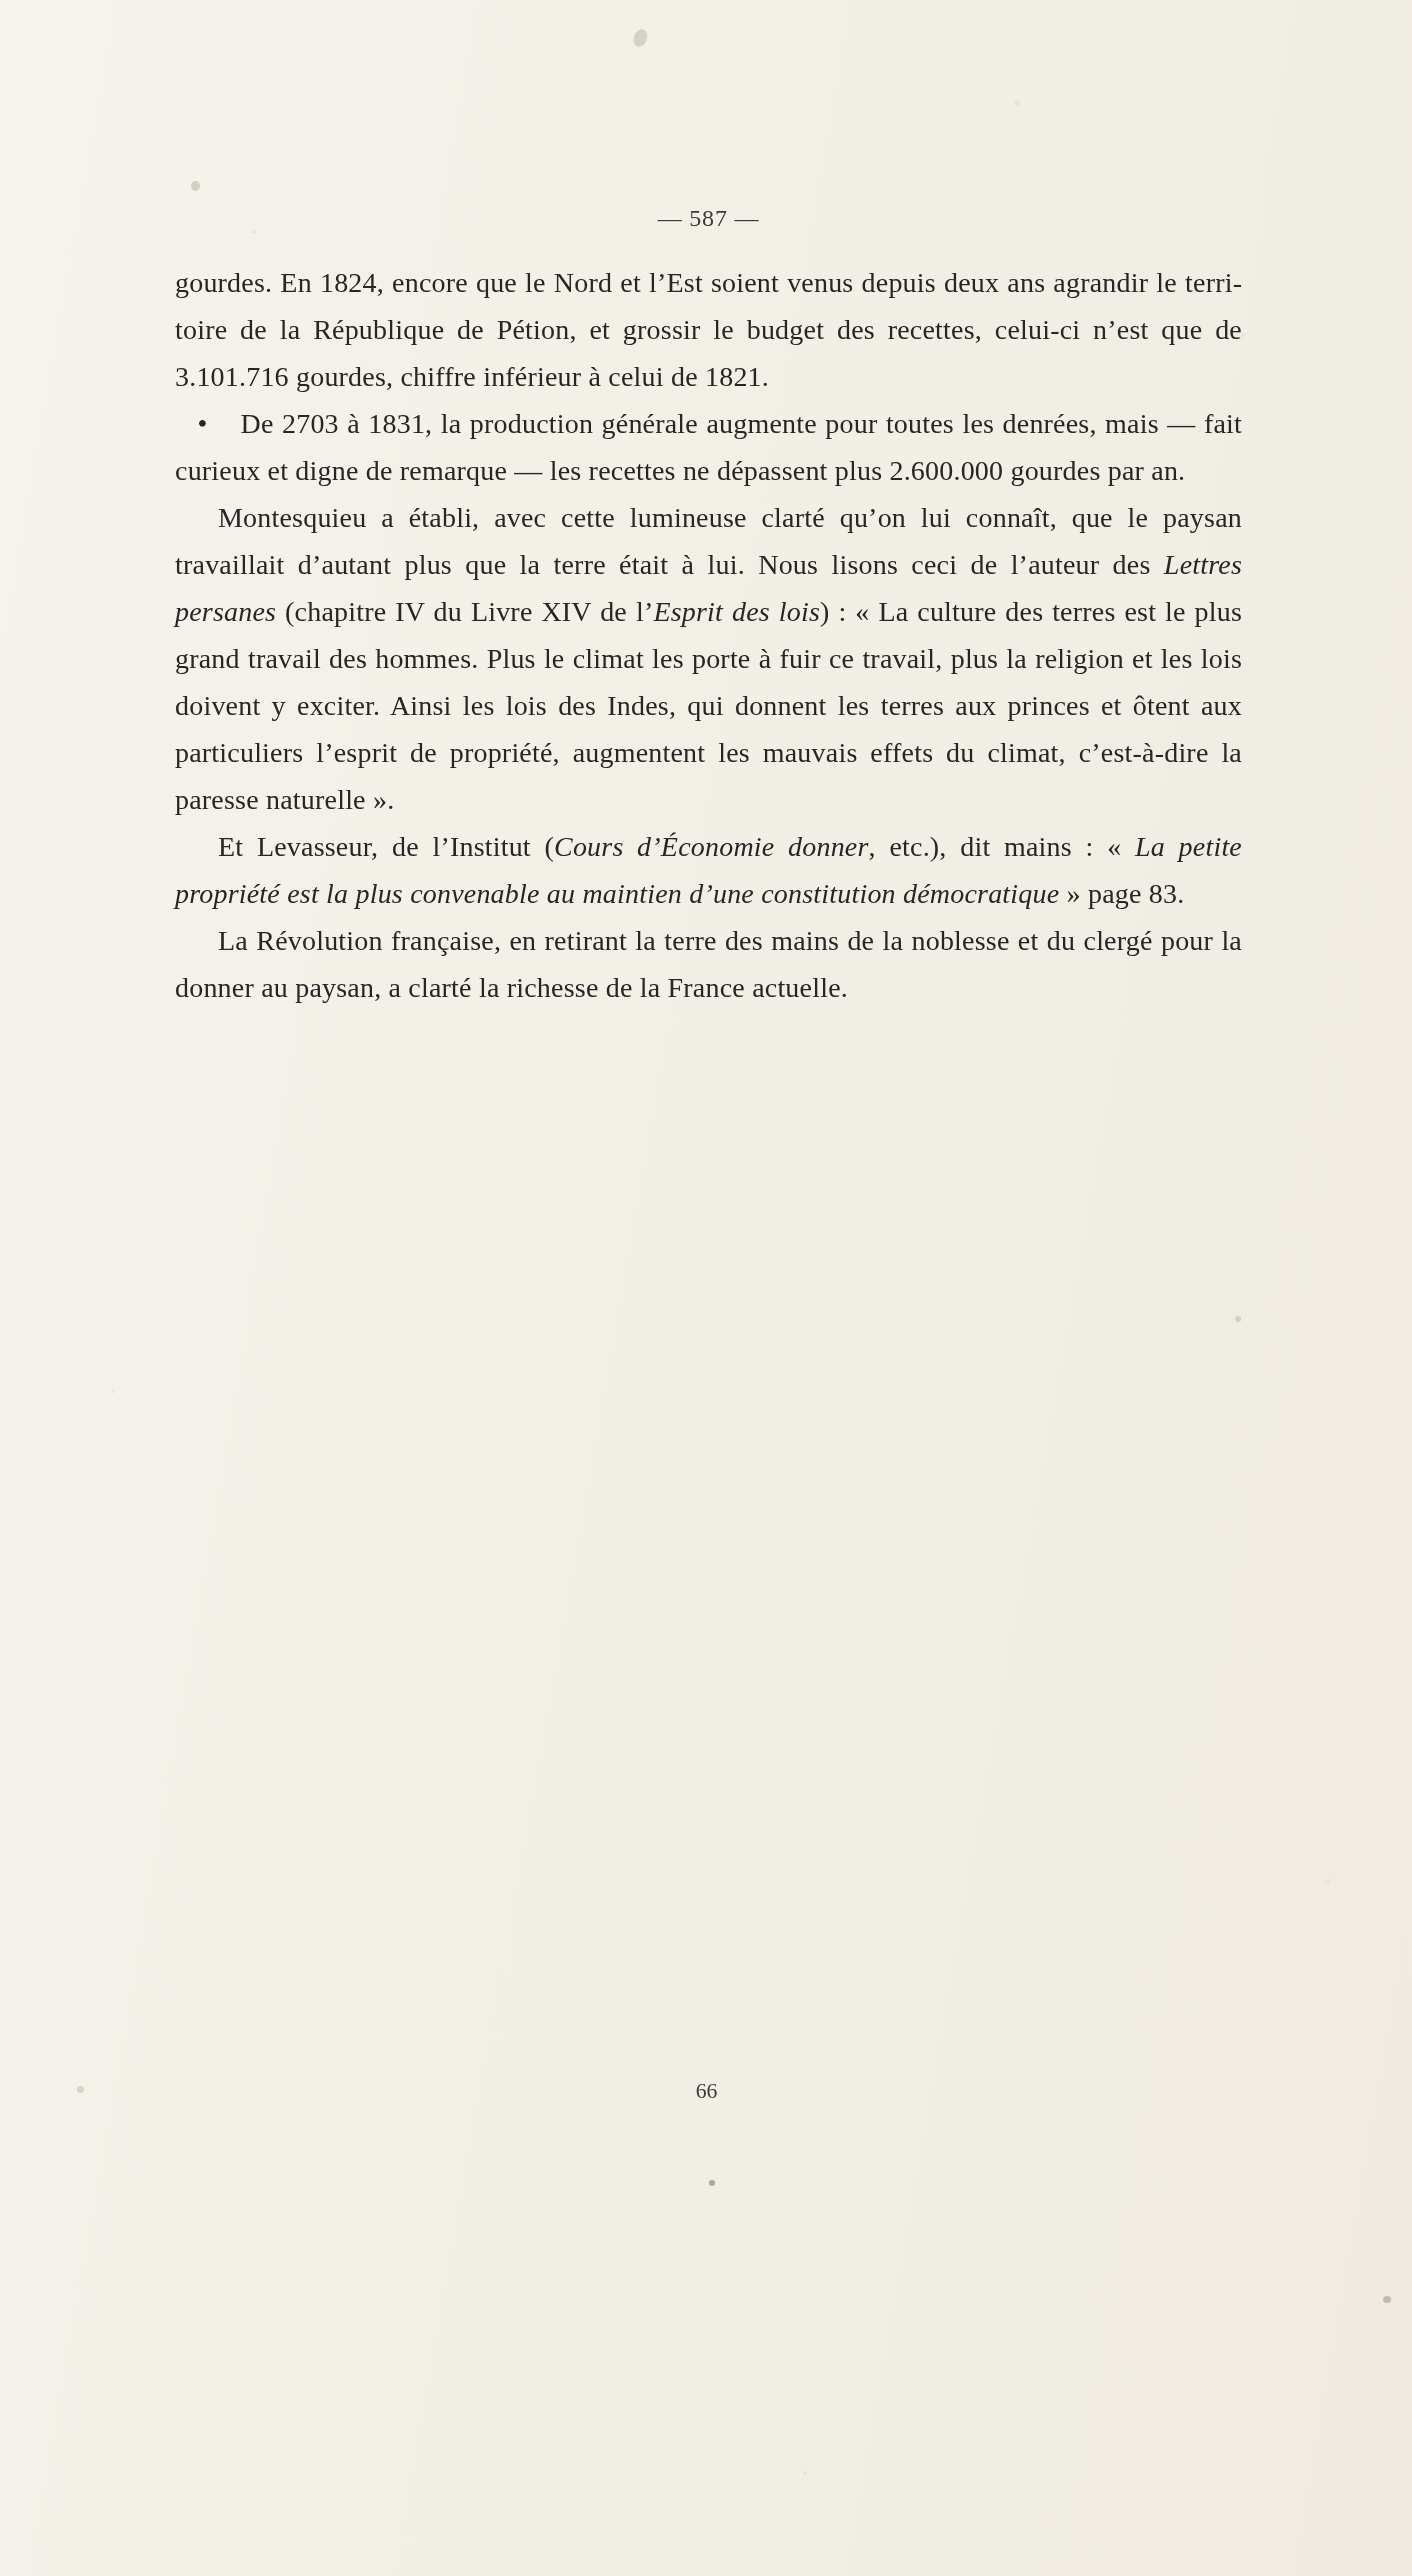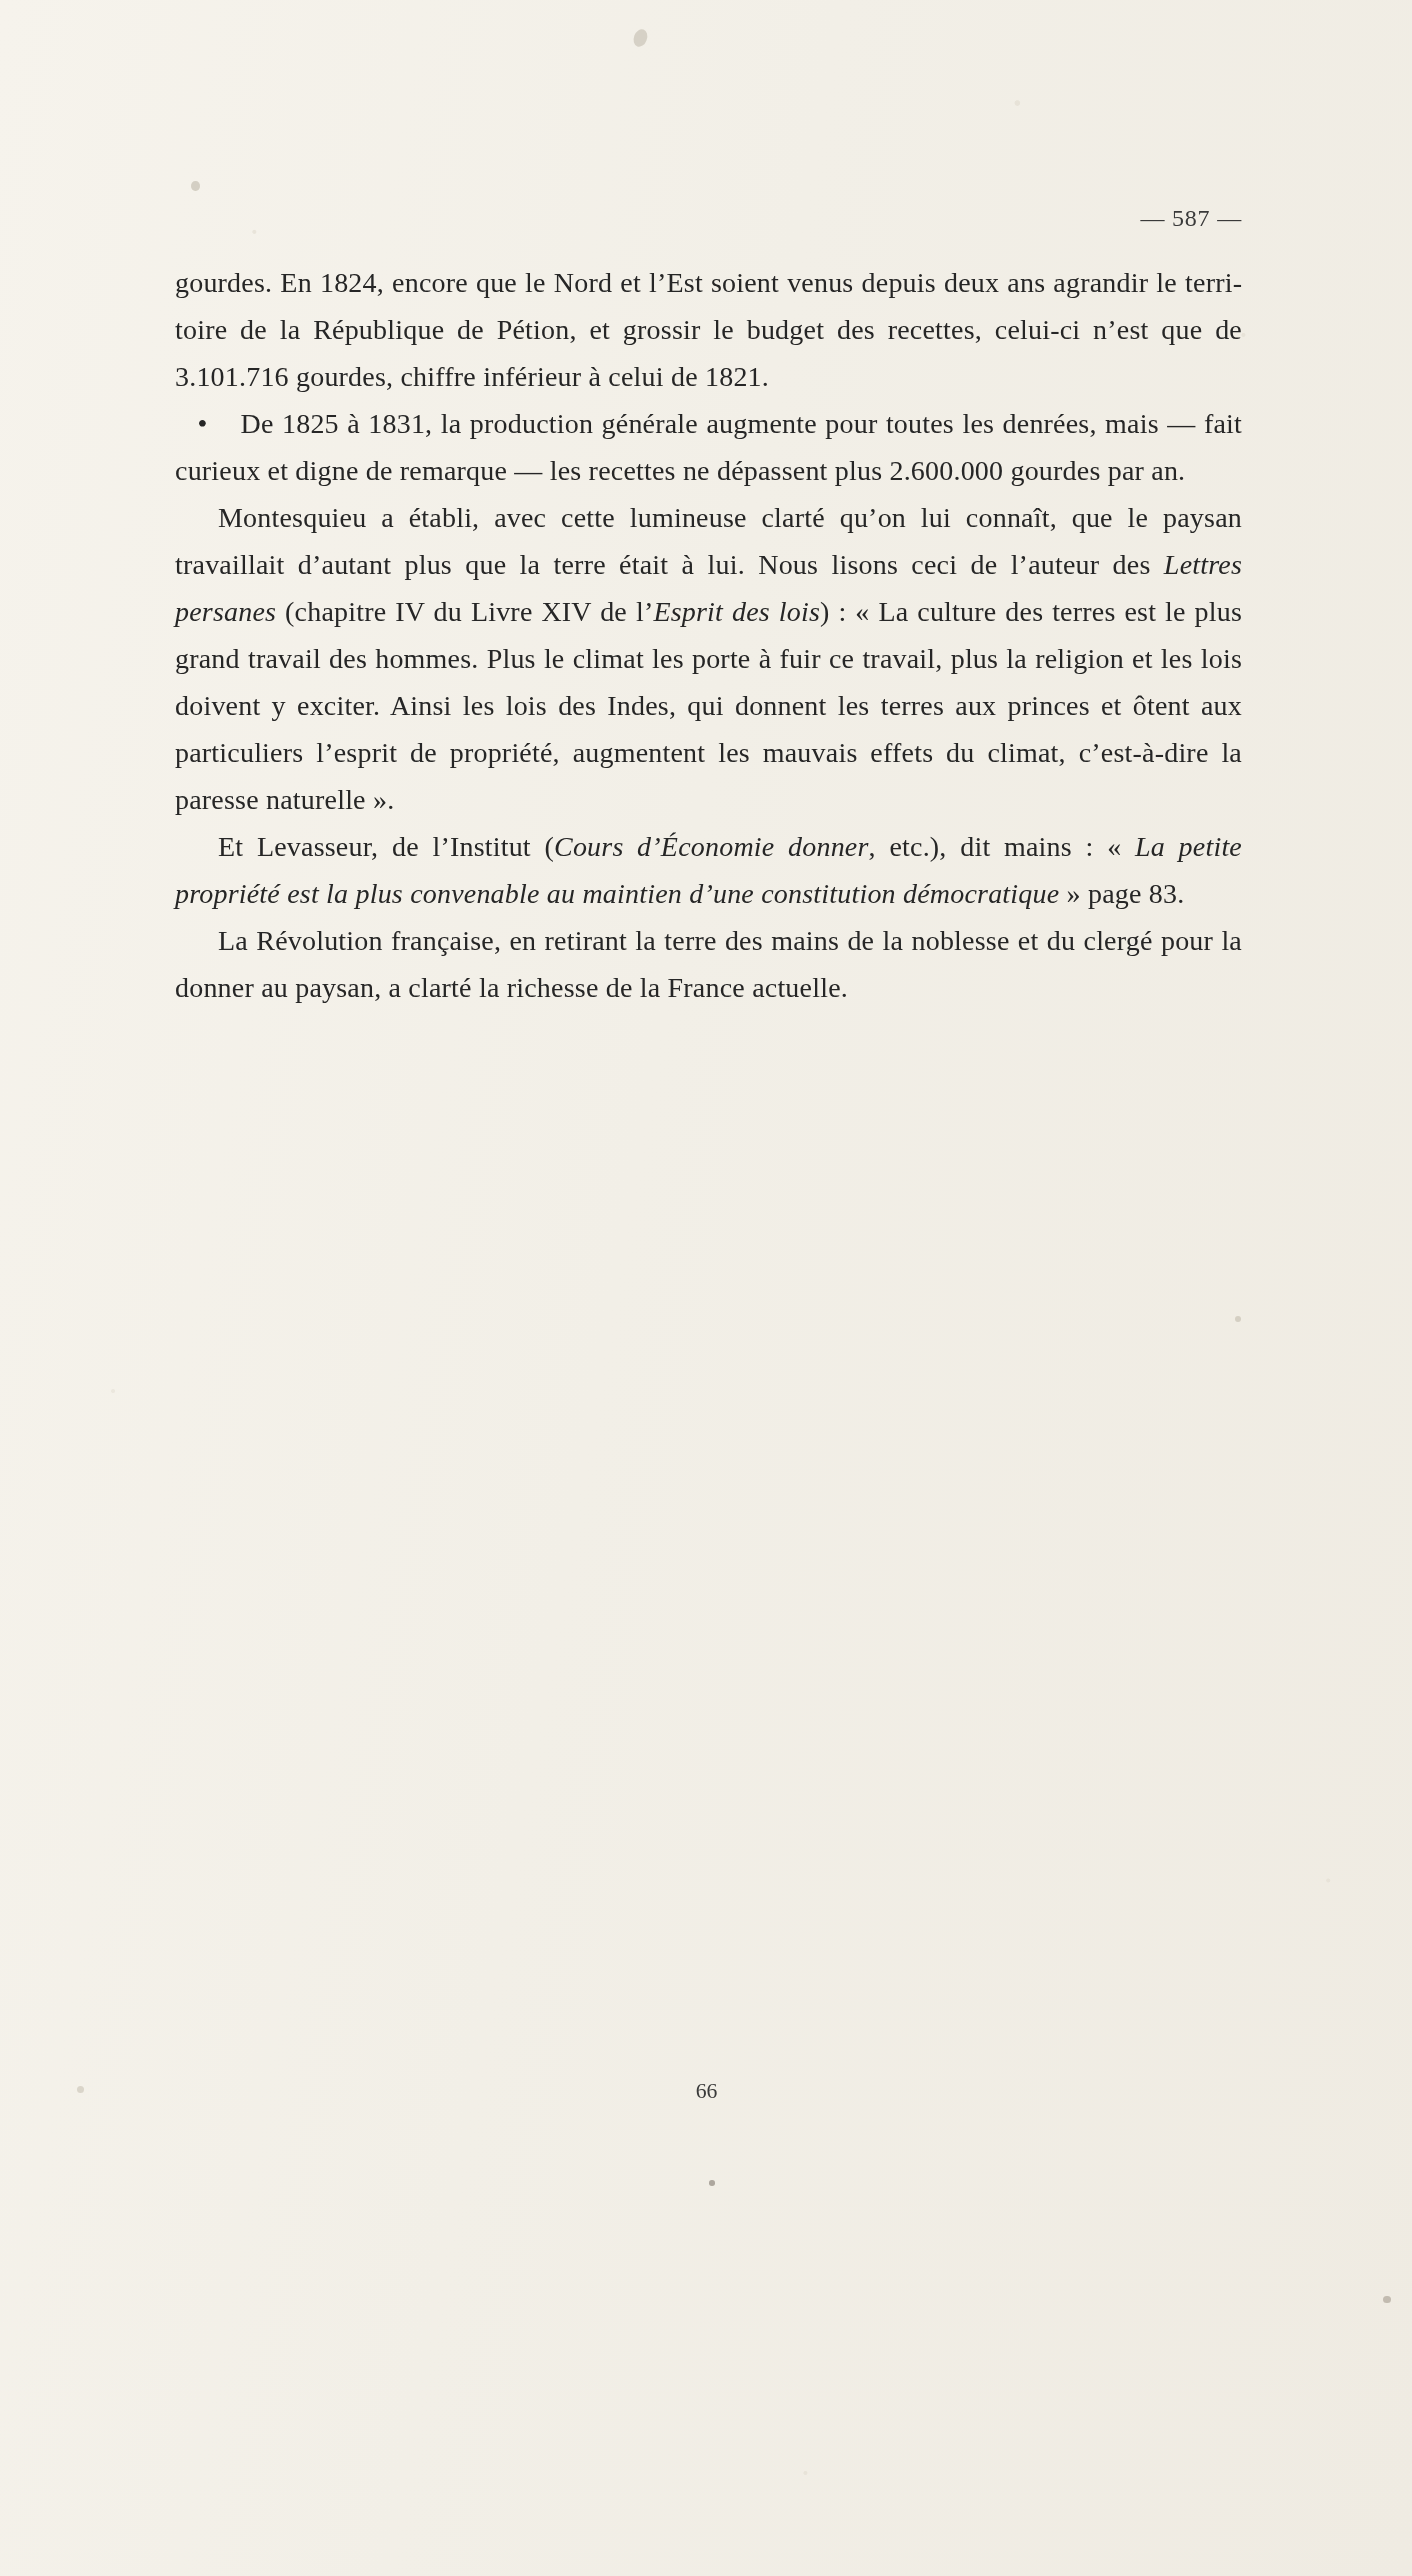--- a/index.html
+++ b/index.html
@@ -31,21 +31,21 @@
       linear-gradient(100deg, #f6f3ec 0%, #f2efe7 45%, #efebe2 100%);
     overflow: hidden;
   }
   .text-col {
     position: absolute;
     left: 175px;
     top: 205px;
     width: 1067px;
   }
   .folio {
-    text-align: right;
+    text-align: center;
     font-size: 24px;
     letter-spacing: 0.8px;
     color: #3a3a3a;
     margin-bottom: 27px;
   }
   p {
     margin: 0;
     text-align: justify;
     font-size: 28px;
     line-height: 47px;
@@ -146,21 +146,21 @@
 
   <div class="text-col">
 
     <div class="folio">— 587 —</div>
 
     <p class="blk">
       <span>gourdes. En 1824, encore que le Nord et l’Est soient venus depuis deux ans agrandir le terri­toire de la République de Pétion, et grossir le budget des recettes, celui-ci n’est que de 3.101.716 gourdes, chiffre inférieur à celui de 1821.</span>
     </p>
 
     <p class="blk indent-small">
-      <span class="bullet-lead">•</span><span>De 1825 à 1831, la production générale augmente pour toutes les denrées, mais — fait curieux et digne de remarque — les recettes ne dépassent plus 2.600.000 gourdes par an.</span>
+      <span class="bullet-lead">•</span><span>De 2703 à 1831, la production générale augmente pour toutes les denrées, mais — fait curieux et digne de remarque — les recettes ne dépassent plus 2.600.000 gourdes par an.</span>
     </p>
 
     <p class="blk indent">
       <span>Montesquieu a établi, avec cette lumineuse clarté qu’on lui connaît, que le paysan travaillait d’autant plus que la terre était à lui. Nous lisons ceci de l’auteur des </span><em>Lettres persanes</em><span> (chapitre IV du Livre XIV de l’</span><em>Esprit des lois</em><span>) : « La culture des terres est le plus grand travail des hommes. Plus le climat les porte à fuir ce travail, plus la religion et les lois doivent y exciter. Ainsi les lois des Indes, qui donnent les terres aux princes et ôtent aux particuliers l’esprit de propriété, aug­mentent les mauvais effets du climat, c’est-à-dire la paresse naturelle ».</span>
     </p>
 
     <p class="blk indent">
       <span>Et Levasseur, de l’Institut (</span><em>Cours d’Économie donner</em><span>, etc.), dit mains : « </span><em>La petite propriété est la plus convenable au maintien d’une constitution dé­mocratique</em><span> » page 83.</span>
     </p>
 

